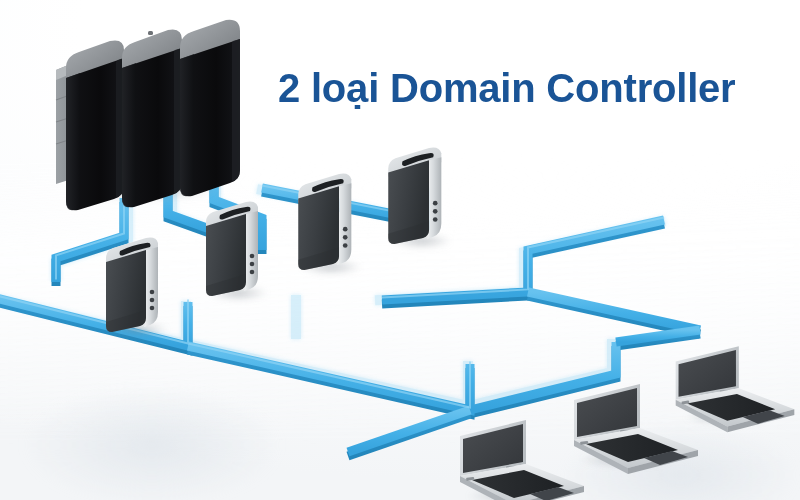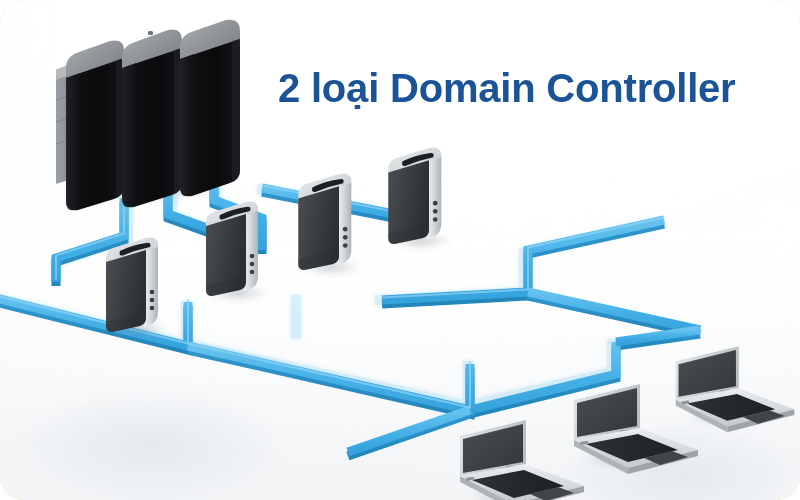--- a/index.html
+++ b/index.html
@@ -6,21 +6,20 @@
   body{
     font-family:"Liberation Sans", sans-serif;
     -webkit-font-smoothing:antialiased;
   }
   #stage{
     position:relative;
     width:800px;
     height:500px;
     overflow:hidden;
     background:#eab308;
-    border-radius:25px;
   }
   
   .floor{
     position:absolute;
     inset:0;
     background:
       radial-gradient(130% 90% at 62% 6%,  #ffffff 0%, #ffffff 40%, #fbfcfd 64%, #f3f5f7 100%),
       linear-gradient(180deg,#ffffff 0%, #ffffff 48%, #f7f8fa 78%, #eef0f3 100%);
   }
   .floor-sheen{

